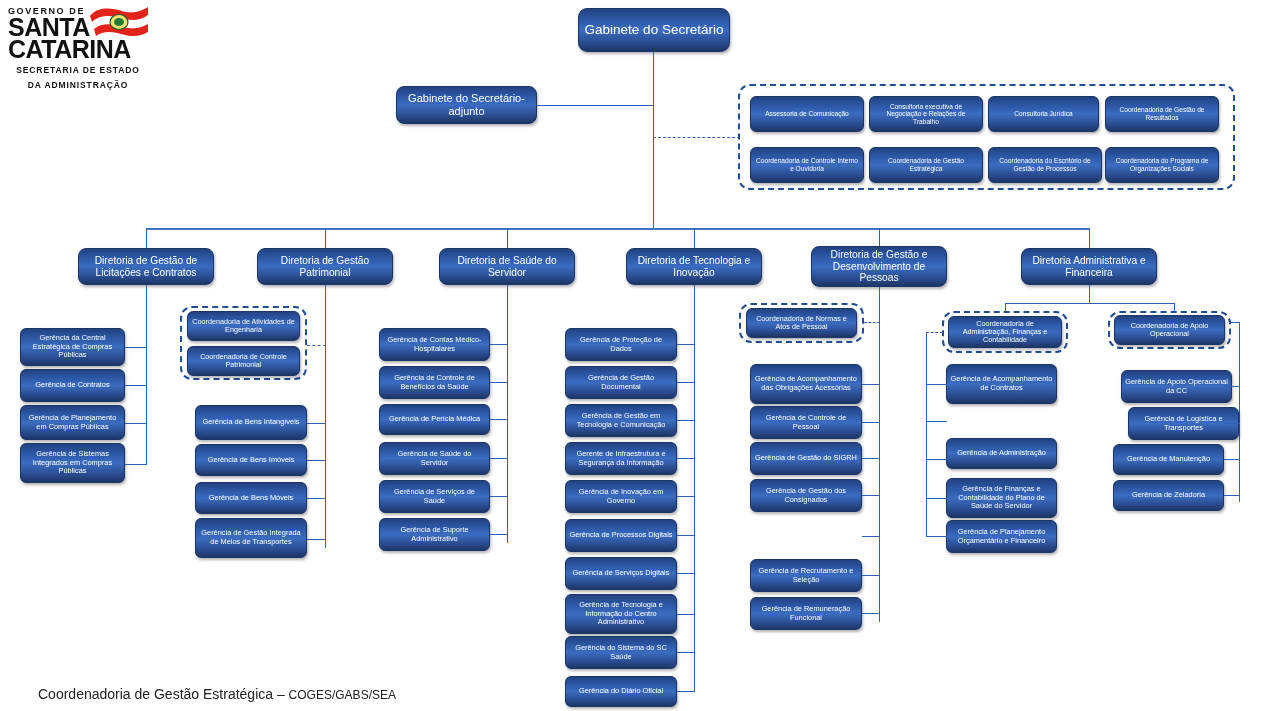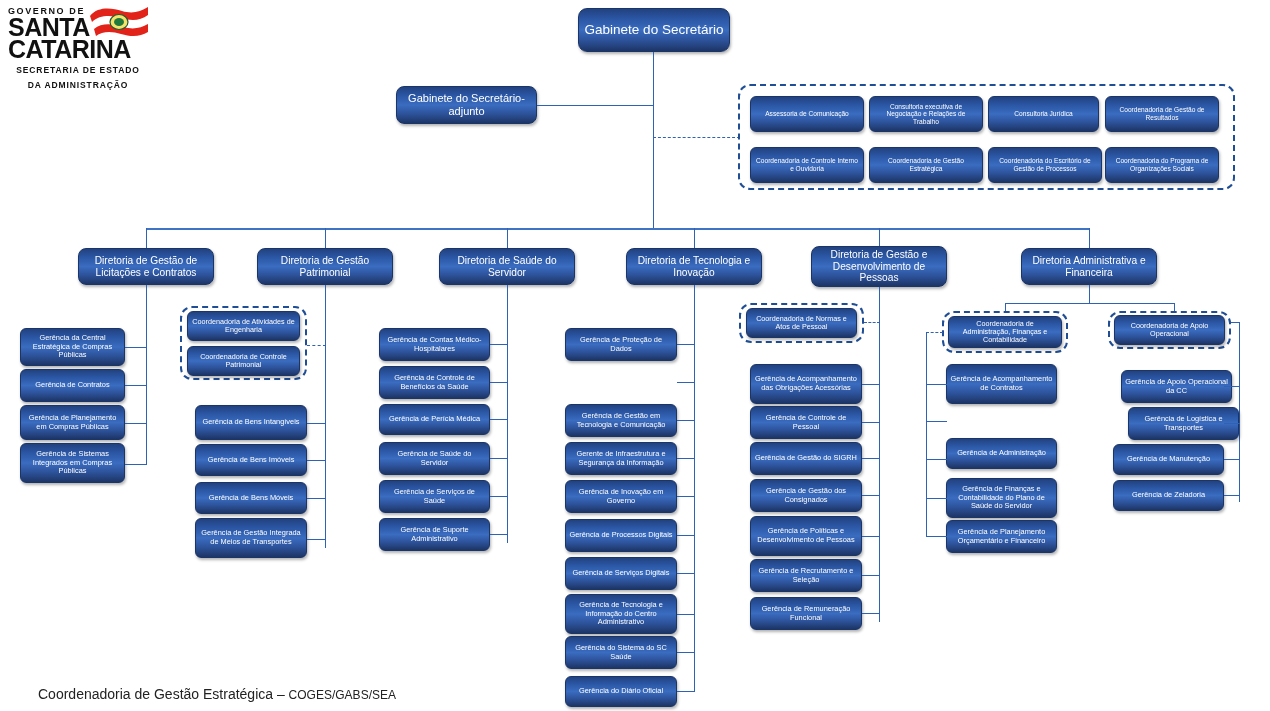--- a/index.html
+++ b/index.html
@@ -230,20 +230,23 @@
     <span>Gerência de Suporte Administrativo</span>
     </div>
   <div class="ln lnh" style="left:490px;top:534px;width:18px;"></div>
 
   <div class="ln lnv" style="left:694px;top:285px;height:407px;"></div>
   <div class="box ger" style="left:565px;top:328px;width:112px;height:33px;">
     <span>Gerência de Proteção de Dados</span>
     </div>
   <div class="ln lnh" style="left:677px;top:344px;width:18px;"></div>
 
+  <div class="box ger" style="left:565px;top:366px;width:112px;height:33px;">
+    <span>Gerência de Gestão Documental</span>
+    </div>
   <div class="ln lnh" style="left:677px;top:382px;width:18px;"></div>
 
   <div class="box ger" style="left:565px;top:404px;width:112px;height:33px;">
     <span>Gerência de Gestão em Tecnologia e Comunicação</span>
     </div>
   <div class="ln lnh" style="left:677px;top:420px;width:18px;"></div>
 
   <div class="box ger" style="left:565px;top:442px;width:112px;height:33px;">
     <span>Gerente de Infraestrutura e Segurança da Informação</span>
     </div>
@@ -299,23 +302,20 @@
   <div class="box ger" style="left:750px;top:442px;width:112px;height:33px;">
     <span>Gerência de Gestão do SIGRH</span>
     </div>
   <div class="ln lnh" style="left:862px;top:458px;width:18px;"></div>
 
   <div class="box ger" style="left:750px;top:479px;width:112px;height:33px;">
     <span>Gerência de Gestão dos Consignados</span>
     </div>
   <div class="ln lnh" style="left:862px;top:495px;width:18px;"></div>
 
-  <div class="box ger" style="left:750px;top:516px;width:112px;height:40px;">
-    <span>Gerência de Políticas e Desenvolvimento de Pessoas</span>
-    </div>
   <div class="ln lnh" style="left:862px;top:536px;width:18px;"></div>
 
   <div class="box ger" style="left:750px;top:559px;width:112px;height:33px;">
     <span>Gerência de Recrutamento e Seleção</span>
     </div>
   <div class="ln lnh" style="left:862px;top:575px;width:18px;"></div>
 
   <div class="box ger" style="left:750px;top:597px;width:112px;height:33px;">
     <span>Gerência de Remuneração Funcional</span>
     </div>

